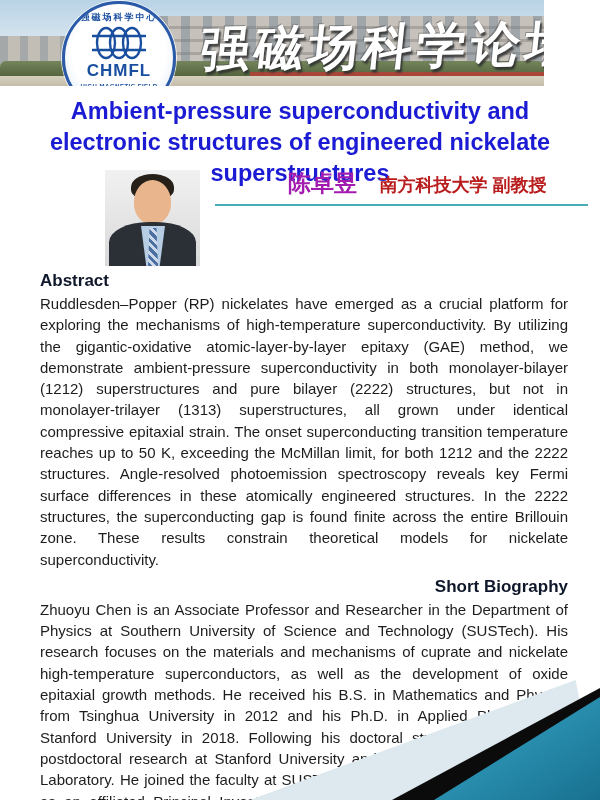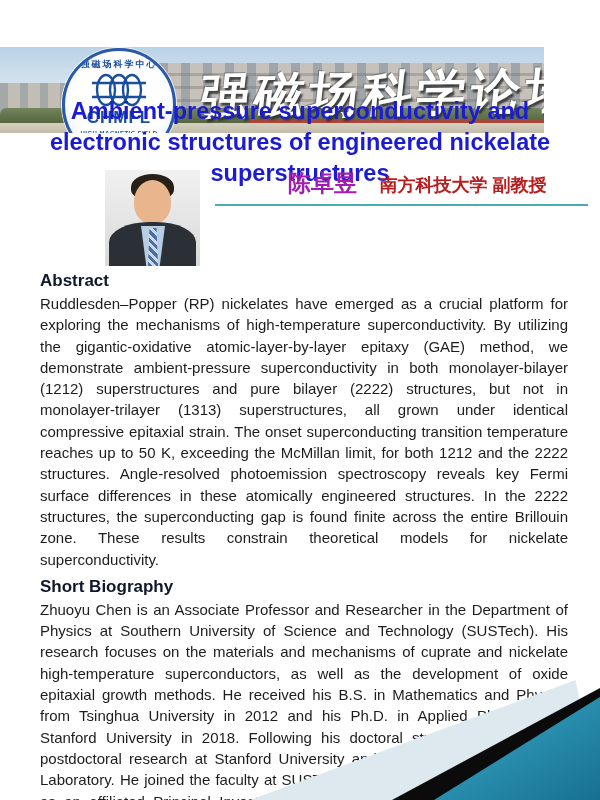--- a/index.html
+++ b/index.html
@@ -1,21 +1,21 @@
 <!DOCTYPE html>
 <html><head>
 <meta charset="utf-8">
 <style>
   html,body{margin:0;padding:0;}
   body{width:600px;height:800px;background:#ffffff;font-family:"Liberation Sans","DejaVu Sans",sans-serif;overflow:hidden;position:relative;}
   .poster{position:absolute;inset:0;width:600px;height:800px;background:#fff;overflow:hidden;}
 
   
   .banner{position:absolute;left:0;top:0;width:544px;height:86px;overflow:hidden;
-    background:linear-gradient(#b9d3e6 0%,#d5e4ee 45%,#e8eef2 100%);margin-top:47px;}
+    background:linear-gradient(#b9d3e6 0%,#d5e4ee 45%,#e8eef2 100%);}
   .building{position:absolute;left:115px;right:0;top:16px;height:52px;
     background:
       repeating-linear-gradient(90deg, rgba(96,118,138,.38) 0 9px, rgba(255,255,255,0) 9px 22px),
       repeating-linear-gradient(0deg, #a9a59e 0 3px, #c6c2bb 3px 13px);}
   .building-left{position:absolute;left:0;top:36px;width:130px;height:30px;
     background:repeating-linear-gradient(90deg, rgba(96,118,138,.3) 0 8px, rgba(255,255,255,0) 8px 20px), #c2beb6;}
   .treeline{position:absolute;left:0;right:0;bottom:10px;height:15px;
     background:linear-gradient(#74855c, #55663f);border-radius:6px 6px 0 0;}
   .flowers{position:absolute;left:250px;right:0;bottom:9px;height:5px;background:#a8463a;}
   .ground{position:absolute;left:0;right:0;bottom:0;height:10px;background:linear-gradient(#d6d0bf,#c3bcab);}
@@ -60,21 +60,21 @@
   .affiliation{color:#b91c1c;font-size:18px;font-weight:600;margin-left:18px;}
   .divider{margin-top:5px;height:2px;width:373px;background:#4aadb5;}
   .meta{margin-top:6px;padding-left:32px;}
   .meta-line{font-size:17px;font-weight:bold;color:#111;line-height:29px;white-space:nowrap;}
 
   
   .content{position:absolute;top:270px;left:40px;width:528px;}
   .content h2{margin:0;font-size:17px;font-weight:bold;color:#0f172a;line-height:22px;}
   .content p{margin:1px 0 6px 0;font-size:15px;line-height:21.3px;color:#1d1d1d;
     text-align:justify;text-justify:inter-word;}
-  .bio-heading{margin-top:4px !important;}
+  .bio-heading{margin-top:4px !important;text-align:right;}
 
   
   .corner{position:absolute;inset:0;pointer-events:none;}
   .tri{position:absolute;}
   .tri-pale{left:250px;top:680px;width:350px;height:120px;background:#dde9ef;
     clip-path:polygon(93% 0,0 100%,100% 100%);}
   .tri-black{left:392px;top:688px;width:208px;height:112px;background:#0b0b0b;
     clip-path:polygon(100% 0,0 100%,100% 100%);}
   .tri-teal{left:434px;top:697px;width:166px;height:103px;
     background:linear-gradient(to bottom right,#3ba2c2 0%,#2c93b4 40%,#18708f 100%);

